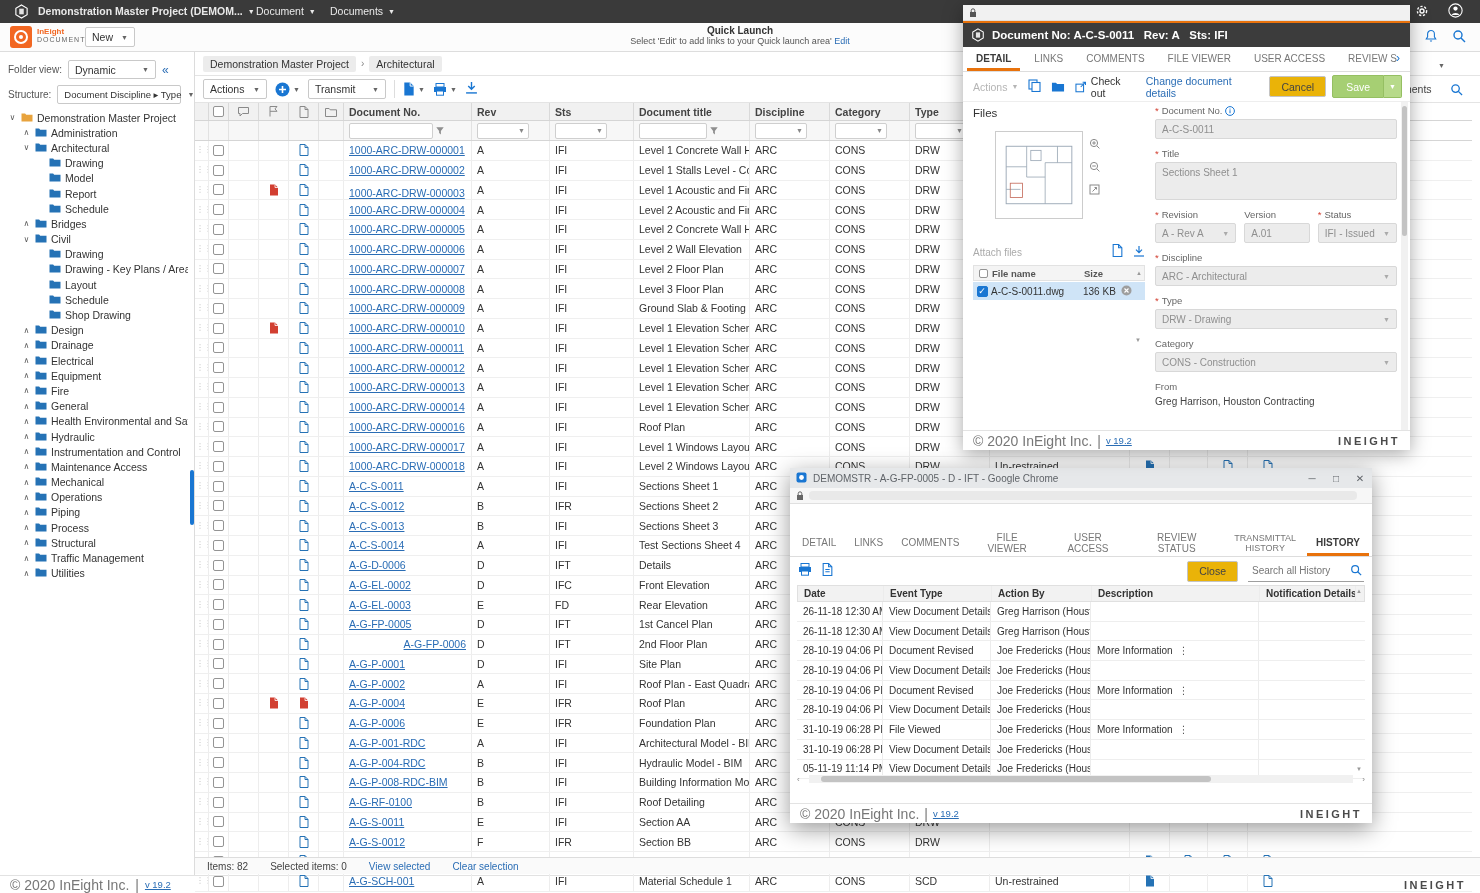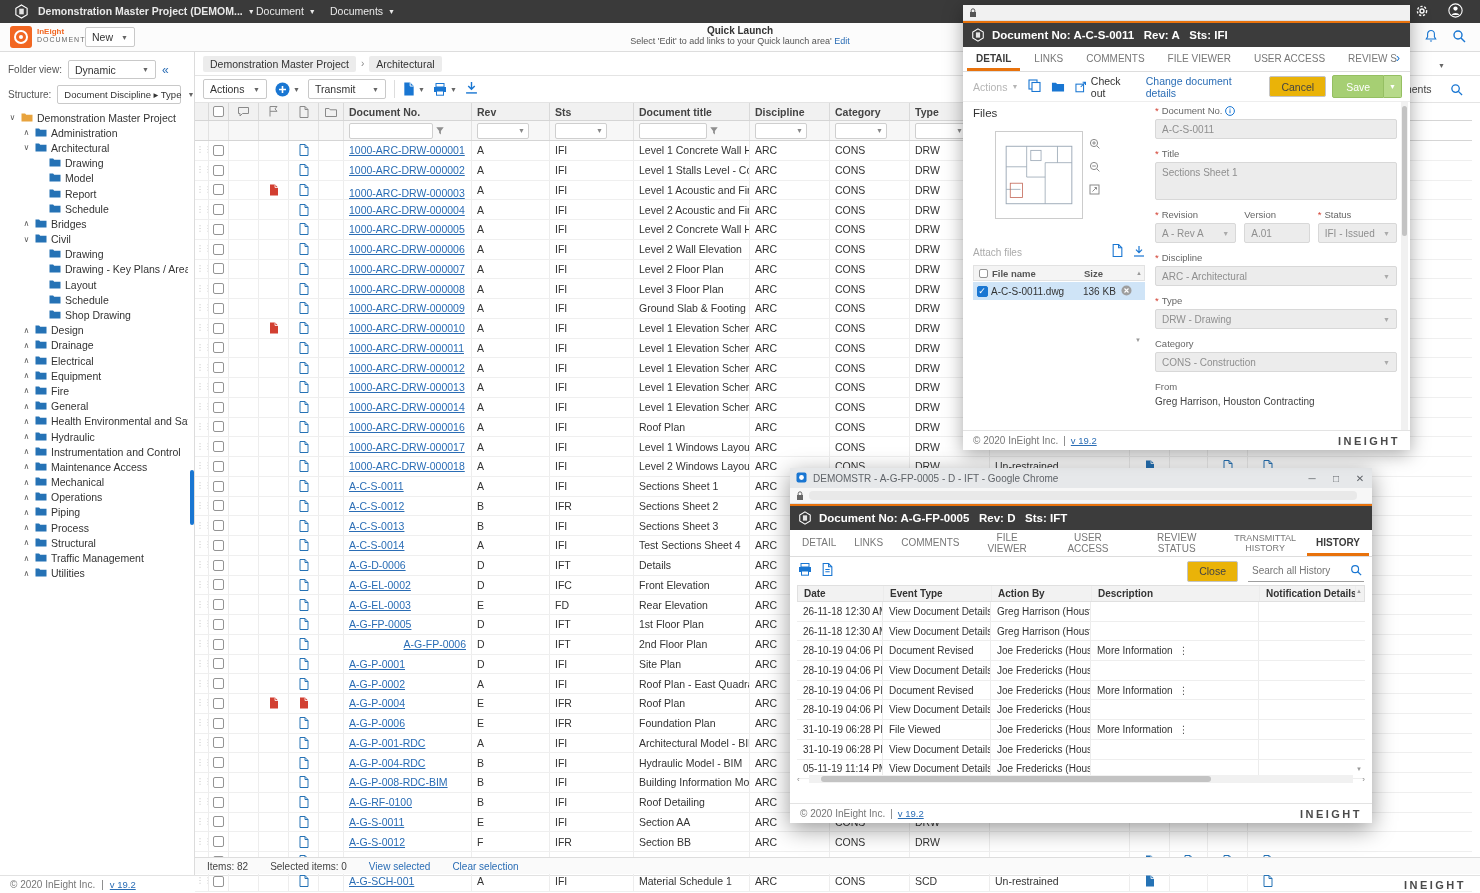--- a/index.html
+++ b/index.html
@@ -45,21 +45,21 @@
   .tabbar{background:#fff;border-bottom:1px solid #ddd;display:flex;align-items:stretch;}
   .tab{font-size:10px;color:#777;padding:0 9px;display:flex;align-items:center;justify-content:center;text-align:center;cursor:pointer;line-height:1.15;}
   .tab.active{color:#3b3b3b;font-weight:bold;box-shadow:inset 0 -3px 0 #e8720c;}
   .btn-green{background:#a6cf73;border:1px solid #95bf62;color:#fff;border-radius:2px 0 0 2px;height:21px;display:inline-flex;align-items:center;padding:0 13px;font-size:10.5px;}
   .btn-green-caret{background:#b7da8a;border:1px solid #95bf62;border-left:none;border-radius:0 2px 2px 0;height:21px;display:inline-flex;align-items:center;padding:0 5px;color:#fff;}
   .fld-label{font-size:9.5px;color:#666;display:flex;align-items:center;gap:3px;}
   .req{color:#d23f31;}
   .fld{background:#ececec;border:1px solid #d8d8d8;border-radius:2px;color:#8f8f8f;font-size:10px;height:20px;
        display:flex;align-items:center;justify-content:space-between;padding:0 6px;box-sizing:border-box;}
   .ineight{font-weight:800;letter-spacing:2.5px;color:#4a4a4a;font-size:11px;}
-  .copyr{font-size:10px;color:#777;text-align:center;}
+  .copyr{font-size:14px;color:#777;text-align:center;}
   .scroll-track{background:#f1f1f1;}
   .scroll-thumb{background:#c3c3c3;border-radius:3px;}
   .hist-cell{box-sizing:border-box;padding:0 6px;overflow:hidden;white-space:nowrap;font-size:10px;color:#333;height:100%;display:flex;align-items:center;border-right:1px solid #ececec;}
   .hist-row{display:flex;height:18.7px;border-bottom:1px solid #eee;align-items:center;}
   .dots{color:#555;font-size:10px;margin-left:6px;}
   .winbtn{color:#5f6368;font-size:10px;width:24px;text-align:center;cursor:pointer;}
 </style>
 </head>
 <body>
 
@@ -1303,21 +1303,21 @@
               <path d="M1 .5h5l3 3v8H1z" fill="none" stroke="#2572b5"></path>
               <path d="M6 .5v3h3" fill="none" stroke="#2572b5"></path>
             </svg>
           </div>
           <div class="c" style="width: 25px;"></div>
           <div class="c" style="width: 128px;">
             <a class="doclink">A-G-FP-0005</a>
           </div>
           <div class="c" style="width: 78px;">D</div>
           <div class="c" style="width: 84px;">IFT</div>
-          <div class="c" style="width: 116px;">1st Floor Plan</div>
+          <div class="c" style="width: 116px;">1st Cancel Plan</div>
           <div class="c" style="width: 80px;">ARC</div>
           <div class="c" style="width: 80px;">CONS</div>
           <div class="c" style="width: 80px;">DRW</div>
           <div class="c" style="width: 140px;"></div>
           <div class="c" style="width: 40px; justify-content: center;"></div>
           <div class="c" style="width: 38px; justify-content: center;"></div>
           <div class="c" style="width: 40px; justify-content: center;"></div>
           <div class="c" style="width: 40px; justify-content: center; border-right: none;"></div>
         </div>
         <div class="g-row">
@@ -2002,34 +2002,20 @@
         <span class="winbtn">✕</span>
       </span>
     </div>
     <div class="abs" style="left:0;top:20px;width:582px;height:16px;background:#f7f7f7;border-bottom:1px solid #e0e0e0;display:flex;align-items:center;padding-left:6px;gap:5px;">
       <svg width="8" height="10" viewBox="0 0 8 10">
           <rect x="1" y="4" width="6" height="5" fill="#666"></rect>
           <path d="M2.2 4 V2.6 a1.8 1.8 0 0 1 3.6 0 V4" fill="none" stroke="#666"></path>
         </svg>
       <span style="width:548px;height:9px;background:#e9e9e9;border-radius:4px;"></span>
     </div>
-    <div class="abs win-dark" style="left:0;top:36px;width:582px;height:26px;padding-left:8px;gap:7px;">
-      <svg width="14" height="14" viewBox="0 0 16 16">
-          <path d="M8 1 L14 4.5 V11.5 L8 15 L2 11.5 V4.5 Z" fill="none" stroke="#fff" stroke-width="1.2"></path>
-          <rect x="5.6" y="5" width="4.8" height="6" fill="#fff" opacity="0.85"></rect>
-        </svg>
-      <span style="font-size:11.5px;font-weight:bold;">
-        <span>Document No:</span>
-        <span>A-G-FP-0005</span>&nbsp;&nbsp;
-        <span>Rev:</span>
-        <span>D</span>&nbsp;&nbsp;
-        <span>Sts:</span>
-        <span>IFT</span>
-      </span>
-    </div>
     <div class="abs tabbar" id="history-tabs" style="left:0;top:62px;width:582px;height:27px;justify-content:space-between;padding:0 3px;">
         <span class="tab">DETAIL</span>
         <span class="tab">LINKS</span>
         <span class="tab">COMMENTS</span>
         <span class="tab">FILE VIEWER</span>
         <span class="tab">USER ACCESS</span>
         <span class="tab">REVIEW STATUS</span>
         <span class="tab" style="max-width: 66px; white-space: normal; font-size: 9px;">TRANSMITTAL HISTORY</span>
         <span class="tab active">HISTORY</span>
       </div>

